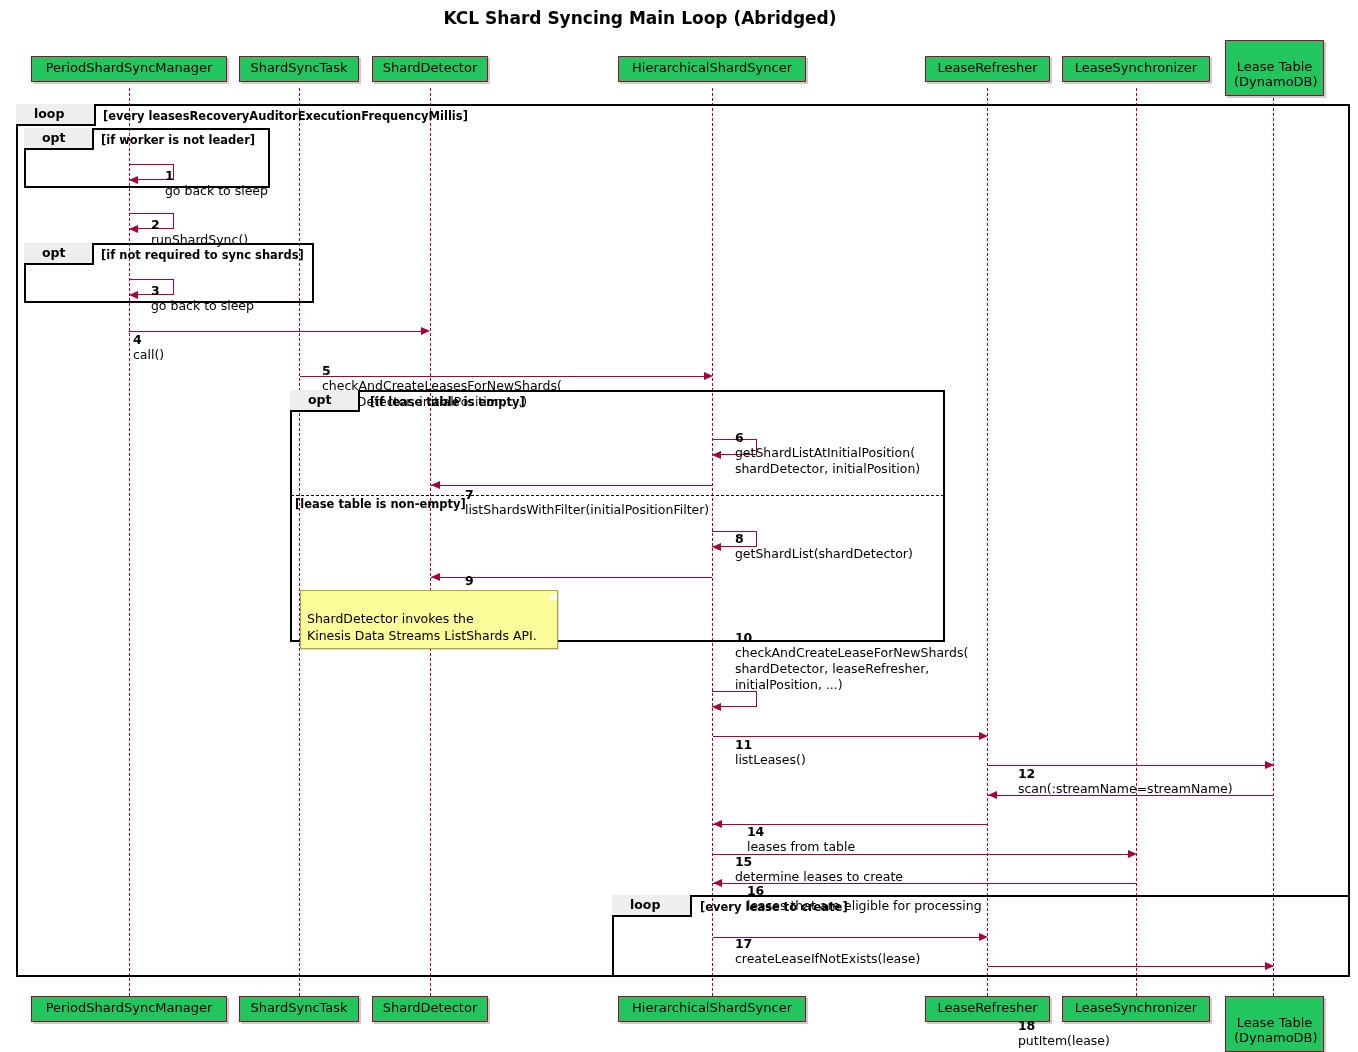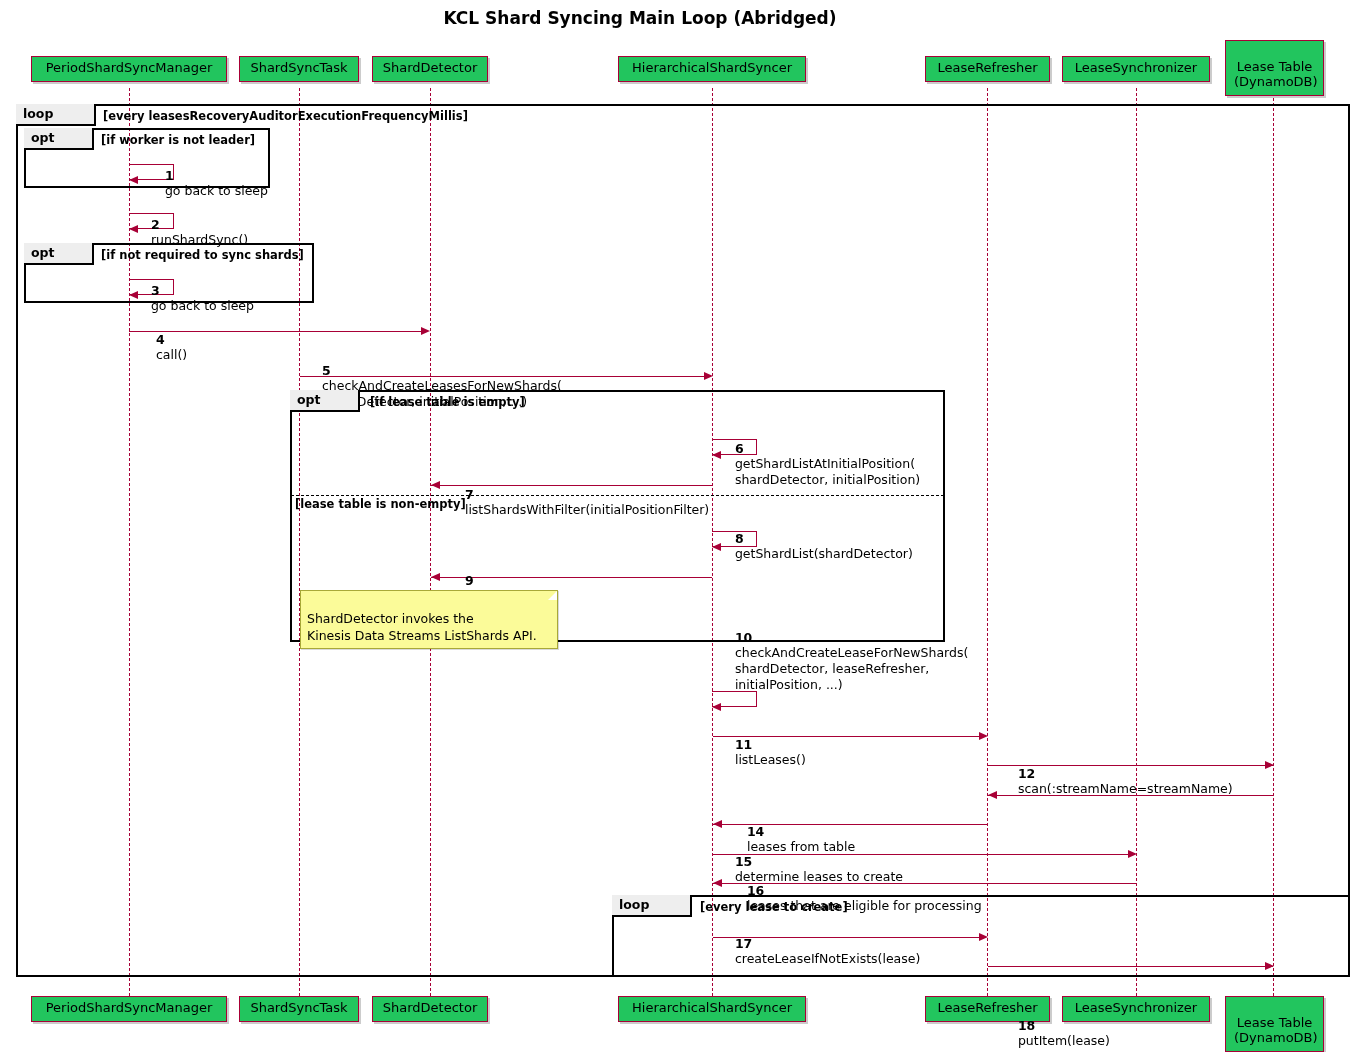--- a/index.html
+++ b/index.html
@@ -40,21 +40,21 @@
     box-sizing:border-box;
     background:transparent;
   }
   .frame-label {
     position:absolute;
     background:#eeeeee;
     border-right:2px solid #000;
     border-bottom:2px solid #000;
     font-weight:bold;
     font-size:12.5px;
-    padding:2px 16px 3px 7px;
+    padding:2px 16px 3px 18px;
     box-sizing:border-box;
     color:#000;
   }
   .frame-cond {
     position:absolute;
     font-weight:bold;
     font-size:11.5px;
     color:#000;
     white-space:nowrap;
   }
@@ -199,42 +199,42 @@
 
   <div class="self-arrow" style="left:129px; top:279px; width:45px;"></div>
   <div class="arrow-head left" style="left:129px; top:291px;"></div>
   <div class="msg-label" style="left:135px; top:267px;">
     <span class="msg-num">3</span>
     <span>go back to sleep</span>
   </div>
 
   <div class="arrow-line" style="left:129px; top:331px; width:292px;"></div>
   <div class="arrow-head right" style="left:421px; top:327px;"></div>
-  <div class="msg-label" style="left:140px; top:316px;">
+  <div class="msg-label" style="left:117px; top:316px;">
     <span class="msg-num">4</span>
     <span>call()</span>
   </div>
 
   <div class="arrow-line" style="left:300px; top:376px; width:404px;"></div>
   <div class="arrow-head right" style="left:704px; top:372px;"></div>
   <div class="msg-label" style="left:306px; top:347px;">
     <span class="msg-num">5</span>
     <span>checkAndCreateLeasesForNewShards(
     shardDetector, initialPosition, ...)</span>
   </div>
 
   <div class="frame" style="left:290px; top:390px; width:655px; height:252px;"></div>
   <div class="frame-label" style="left:290px; top:390px; width:70px; height:22px;">opt</div>
   <div class="frame-cond" style="left:370px; top:395px;">[if lease table is empty]</div>
   <div class="frame-divider" style="left:291px; top:495px; width:653px;"></div>
   <div class="frame-cond" style="left:295px; top:497px;">[lease table is non-empty]</div>
 
   <div class="self-arrow" style="left:712px; top:439px; width:45px;"></div>
   <div class="arrow-head left" style="left:712px; top:451px;"></div>
-  <div class="msg-label" style="left:719px; top:425px;">
+  <div class="msg-label" style="left:719px; top:414px;">
     <span class="msg-num">6</span>
     <span>getShardListAtInitialPosition(
     shardDetector, initialPosition)</span>
   </div>
 
   <div class="arrow-line" style="left:431px; top:485px; width:281px;"></div>
   <div class="arrow-head left" style="left:431px; top:481px;"></div>
   <div class="msg-label" style="left:449px; top:471px;">
     <span class="msg-num">7</span>
     <span>listShardsWithFilter(initialPositionFilter)</span>

